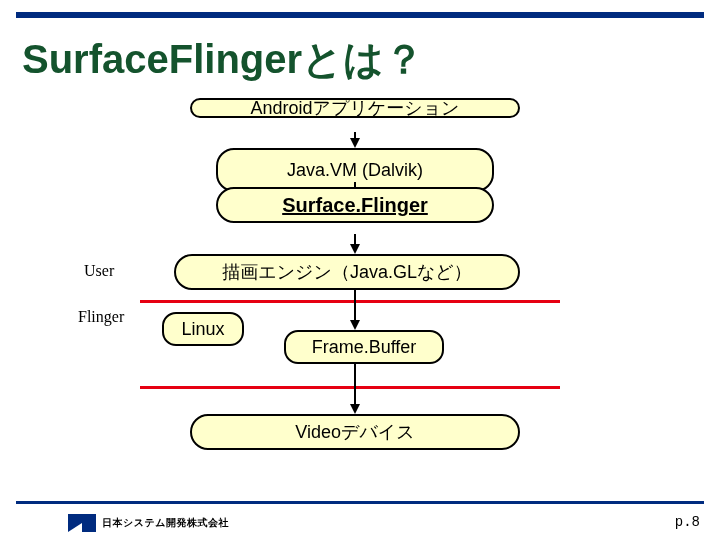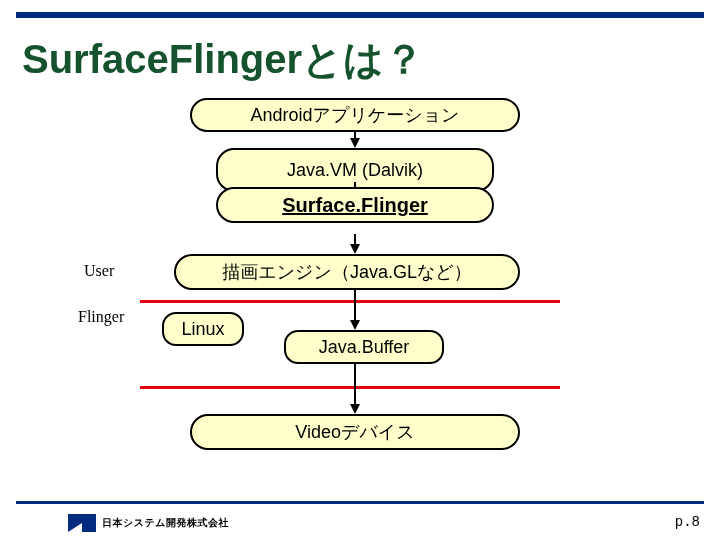--- a/index.html
+++ b/index.html
@@ -23,21 +23,21 @@
   .logo-icon::after { content: ""; position: absolute; bottom: 0; left: 0; border-right: 14px solid #fff; border-top: 9px solid transparent; }
   .logo-text { font-size: 10px; font-weight: bold; letter-spacing: 0.5px; }
   .page-num { position: absolute; bottom: 10px; right: 20px; font-size: 14px; font-family: Liberation Mono, monospace; }
 </style>
 </head>
 <body>
 
 <div class="top-bar"></div>
 <div class="title">SurfaceFlingerとは？</div>
 
-<div class="box" style="left:190px; top:98px; width:330px; height:34px;align-items:center;">
+<div class="box" style="left:190px; top:98px; width:330px; height:20px;align-items:center;">
     <span>Androidアプリケーション</span>
   </div>
 
 <div style="position:absolute; left:354px; top:132px; width:2px; height:6px; background:#000;"></div>
 <div class="arrow-down" style="left:350px; top:138px;"></div>
 
 <div class="box" style="left:216px; top:148px; width:278px; height:44px;">
     <span>Java.VM (Dalvik)</span>
   </div>
 
@@ -62,21 +62,21 @@
 <div class="hr-red" style="top:300px;"></div>
 
 <div style="position:absolute; left:354px; top:290px; width:2px; height:30px; background:#000;"></div>
 <div class="arrow-down" style="left:350px; top:320px;"></div>
 
 <div class="box box-linux" style="left:162px; top:312px; width:82px; height:34px;">
     <span>Linux</span>
   </div>
 
 <div class="box box-fb" style="left:284px; top:330px; width:160px; height:34px;">
-    <span>Java.Buffer</span>
+    <span>Frame.Buffer</span>
   </div>
 
 <div class="hr-red" style="top:386px;"></div>
 
 <div style="position:absolute; left:354px; top:364px; width:2px; height:40px; background:#000;"></div>
 <div class="arrow-down" style="left:350px; top:404px;"></div>
 
 <div class="box" style="left:190px; top:414px; width:330px; height:36px;">
     <span>Videoデバイス</span>
   </div>

